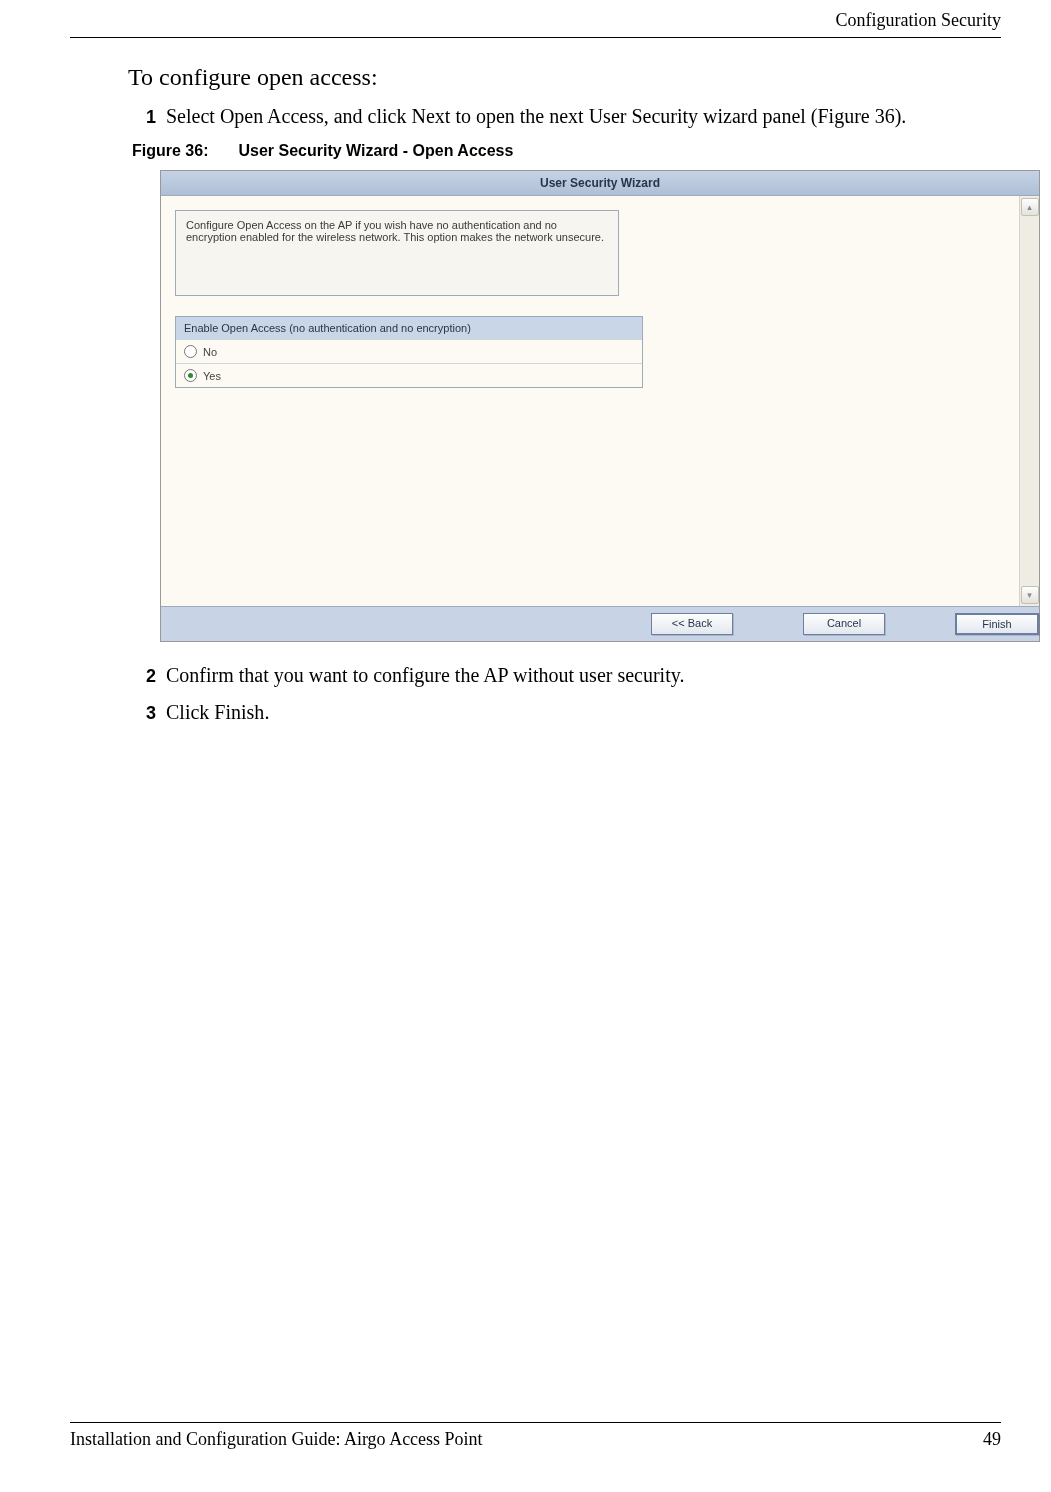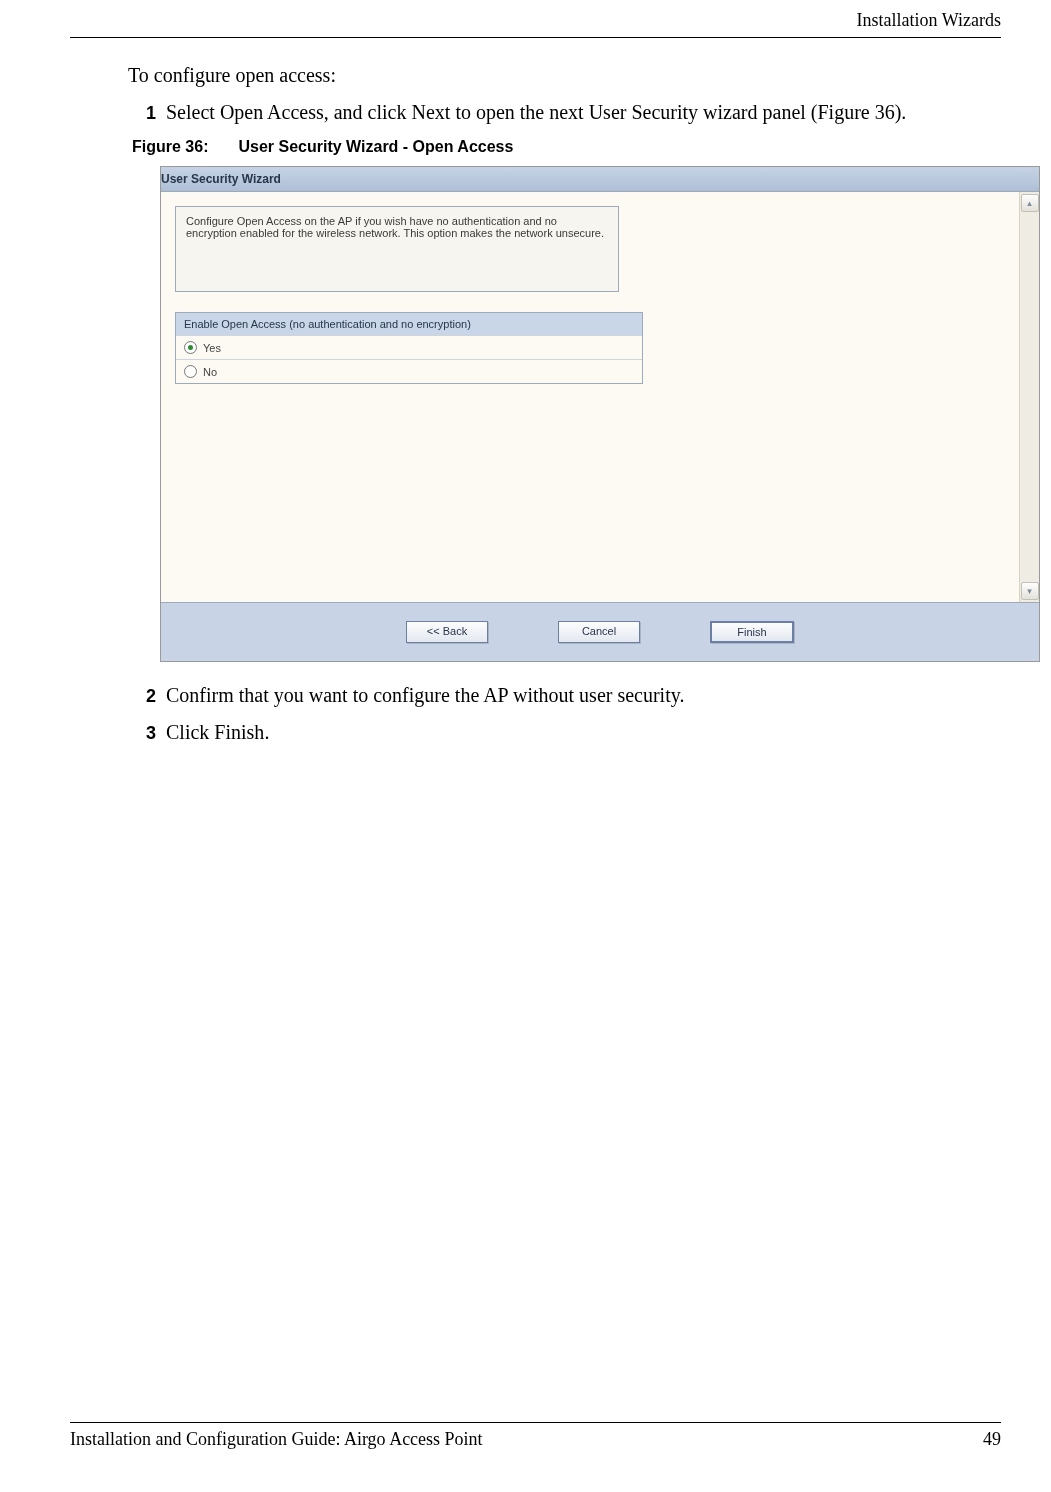--- a/index.html
+++ b/index.html
@@ -19,21 +19,21 @@
   }
   .header-section {
     text-align: right;
     font-size: 18px;
     padding-bottom: 6px;
     border-bottom: 1px solid #000;
     margin-bottom: 26px;
   }
   .intro-line {
     margin: 0 0 14px 58px;
-    font-size: 20px;
+    font-size: 24px;
   }
   .step-row {
     display: flex;
     margin: 0 0 14px 58px;
     font-size: 20px;
   }
   .step-num {
     font-weight: bold;
     font-family: Arial, Helvetica, sans-serif;
     min-width: 28px;
@@ -55,21 +55,21 @@
   .figure-caption .fig-label { margin-right: 30px; }
   .figure-frame {
     margin: 0 0 22px 90px;
     width: 880px;
     box-sizing: border-box;
     border: 1px solid #999;
   }
   .wiz-titlebar {
     background: linear-gradient(#c6d3e6 0%, #aebfd5 100%);
     border-bottom: 1px solid #9daabb;
-    text-align: left;
+    text-align: center;
     font-family: Verdana, Geneva, sans-serif;
     font-size: 12px;
     font-weight: bold;
     color: #28354a;
     padding: 5px 0;
   }
   .wiz-body-outer {
     display: flex;
     background: #fdfaf4;
   }
@@ -148,23 +148,23 @@
     content: '';
     width: 5px;
     height: 5px;
     background: #2e8b2e;
     border-radius: 50%;
   }
   .wiz-footer {
     background: #c8d4e5;
     border-top: 1px solid #9daabb;
     display: flex;
-    justify-content: center;
+    justify-content: flex-end;
     gap: 70px;
-    padding: 18px 0;
+    padding: 6px 0;
   }
   .wiz-btn {
     width: 80px;
     font-family: Verdana, Geneva, sans-serif;
     font-size: 11px;
     color: #28354a;
     background: linear-gradient(#fdfdfd 0%, #e3e8f0 100%);
     border: 1px solid #6b7fa5;
     padding: 3px 0;
     text-align: center;
@@ -184,21 +184,21 @@
     justify-content: space-between;
     font-size: 18px;
   }
 </style>
 </head>
 <body>
 
 <div class="page">
 
   <div class="header-section">
-    <span>Installation Wizards</span>
+    <span>Configuration Security</span>
   </div>
 
   <p class="intro-line">To configure open access:</p>
 
   <div class="step-row">
     <div class="step-num">1</div>
     <div class="step-text">
       <span>Select </span><span class="bold">Open Access,</span><span> and click </span><span class="bold">Next</span><span> to open the next User Security wizard panel (Figure 36).</span>
     </div>
   </div>
@@ -210,26 +210,26 @@
   <div class="figure-frame">
     <div class="wiz-titlebar">User Security Wizard</div>
 
     <div class="wiz-body-outer">
       <div class="wiz-body">
         <div class="msg-box">Configure Open Access on the AP if you wish have no authentication and no encryption enabled for the wireless network. This option makes the network unsecure.</div>
 
         <div class="q-box">
           <div class="q-header">Enable Open Access (no authentication and no encryption)</div>
           <div class="q-option">
+            <span class="radio-mock"></span>
+            <span>No</span>
+          </div>
+          <div class="q-option">
             <span class="radio-mock checked"></span>
             <span>Yes</span>
-          </div>
-          <div class="q-option">
-            <span class="radio-mock"></span>
-            <span>No</span>
           </div>
         </div>
       </div>
 
       <div class="scroll-strip">
         <div class="scroll-arrow">▴</div>
         <div class="scroll-arrow">▾</div>
       </div>
     </div>
 

